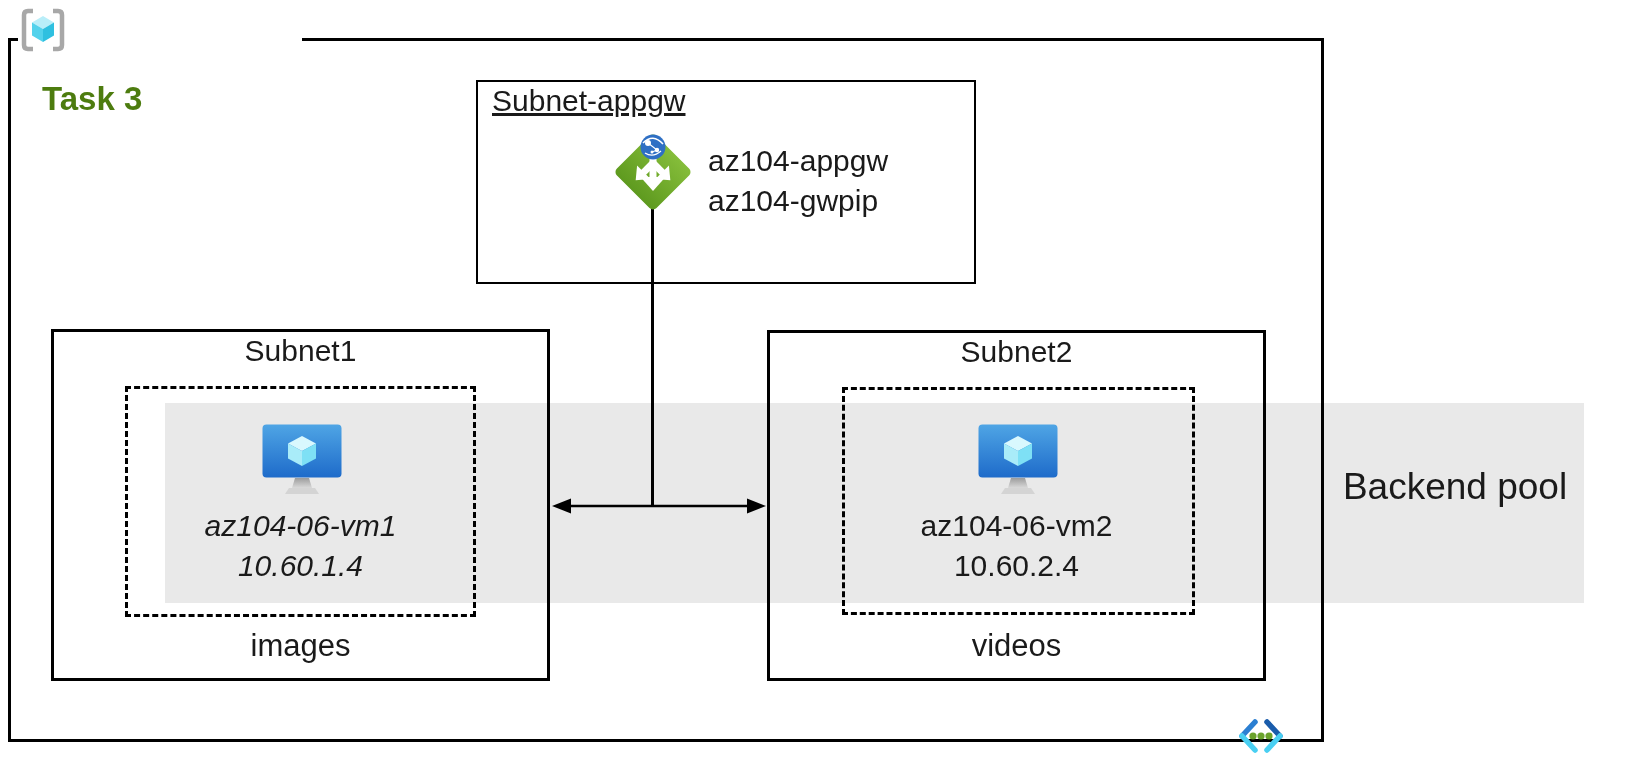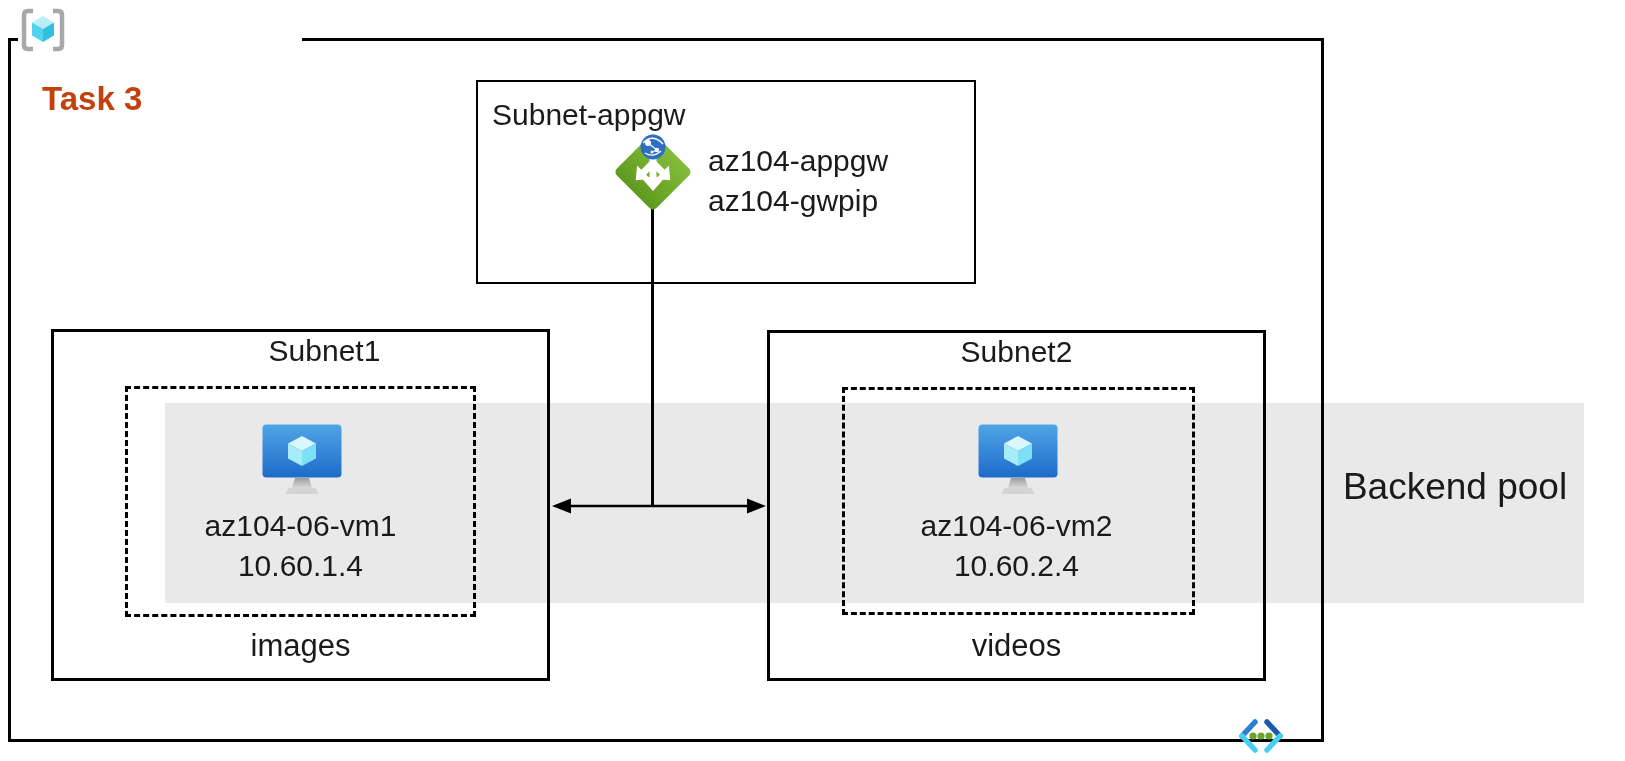--- a/index.html
+++ b/index.html
@@ -8,41 +8,41 @@
     font-family:"Liberation Sans",sans-serif;color:#1a1a1a;
   }
   .abs{position:absolute;}
   
   .band{left:165px;top:403px;width:1419px;height:200px;background:#e9e9e9;z-index:1;}
   
   .rg-box{left:8px;top:38px;width:1310px;height:698px;border:3px solid #000;z-index:2;}
   .rg-gap{left:18px;top:35px;width:284px;height:10px;background:#ffffff;z-index:3;}
   .rg-icon{left:20px;top:8px;z-index:4;}
   .rg-title{left:84px;top:15px;font-size:33px;z-index:4;}
-  .task{left:42px;top:80px;font-size:33px;font-weight:bold;color:#c2410c;z-index:4;}
+  .task{left:42px;top:80px;font-size:33px;font-weight:bold;color:#4d7c0f;z-index:4;}
   .appgw-box{left:476px;top:80px;width:496px;height:200px;border:2px solid #000;z-index:2;}
-  .appgw-title{left:492px;top:98px;font-size:30px;z-index:4;}
+  .appgw-title{left:492px;top:84px;font-size:30px;z-index:4;text-decoration:underline;}
   .appgw-icon{left:611px;top:130px;z-index:5;}
   .appgw-labels{left:708px;top:141px;font-size:30px;line-height:40px;z-index:4;}
   .vline{left:651px;top:204px;width:3px;height:302px;background:#000;z-index:3;}
   .harrow{left:551px;top:492px;z-index:3;}
   .subnet-box{border:3px solid #000;z-index:2;}
   .s1{left:51px;top:329px;width:493px;height:346px;}
   .s2{left:767px;top:330px;width:493px;height:345px;}
   .subnet-title{font-size:30px;text-align:center;z-index:4;}
-  .s1-title{left:51px;top:334px;width:499px;margin-left:24px;}
+  .s1-title{left:51px;top:334px;width:499px;}
   .s2-title{left:767px;top:335px;width:499px;}
   .dashed-box{border:3px dashed #000;z-index:2;background:transparent;}
   .d1{left:125px;top:386px;width:345px;height:225px;}
   .d2{left:842px;top:387px;width:347px;height:222px;}
   .vm-icon{z-index:4;}
   .vm1-icon{left:262px;top:424px;}
   .vm2-icon{left:978px;top:424px;}
   .vm-text{font-size:30px;line-height:40px;text-align:center;z-index:4;}
-  .vm1-text{left:51px;top:506px;width:499px;}
+  .vm1-text{left:51px;top:506px;width:499px;font-style:italic;}
   .vm2-text{left:767px;top:506px;width:499px;text-align:center;}
   .caption{font-size:31px;text-align:center;z-index:4;margin-top:10px;}
   .cap1{left:51px;top:618px;width:499px;}
   .cap2{left:767px;top:618px;width:499px;}
   .backend-label{left:1324px;top:466px;width:262px;text-align:center;font-size:37px;z-index:4;}
   .vnet-icon{left:1234px;top:714px;z-index:5;}
 </style>
 </head>
 <body>
 

